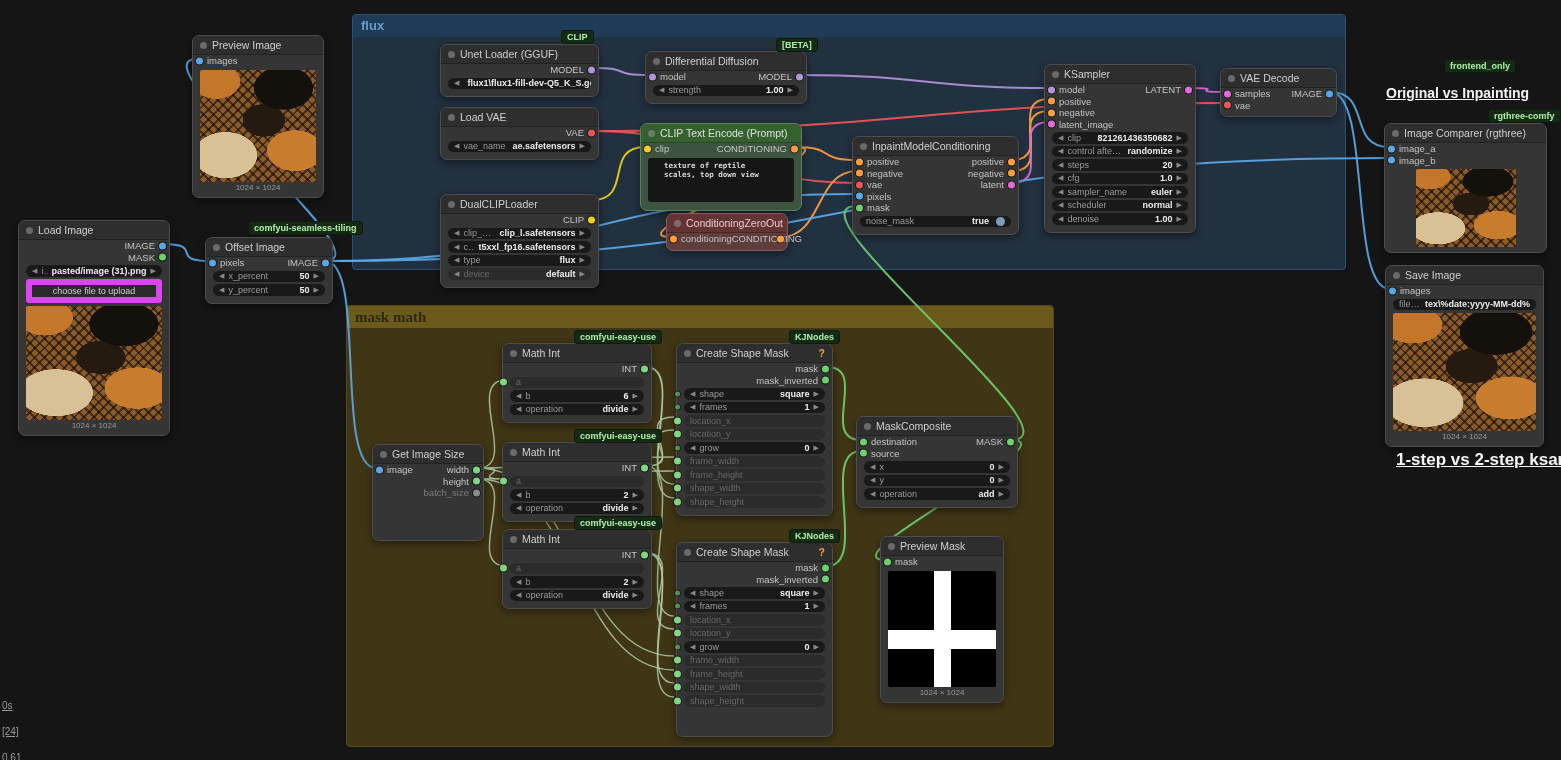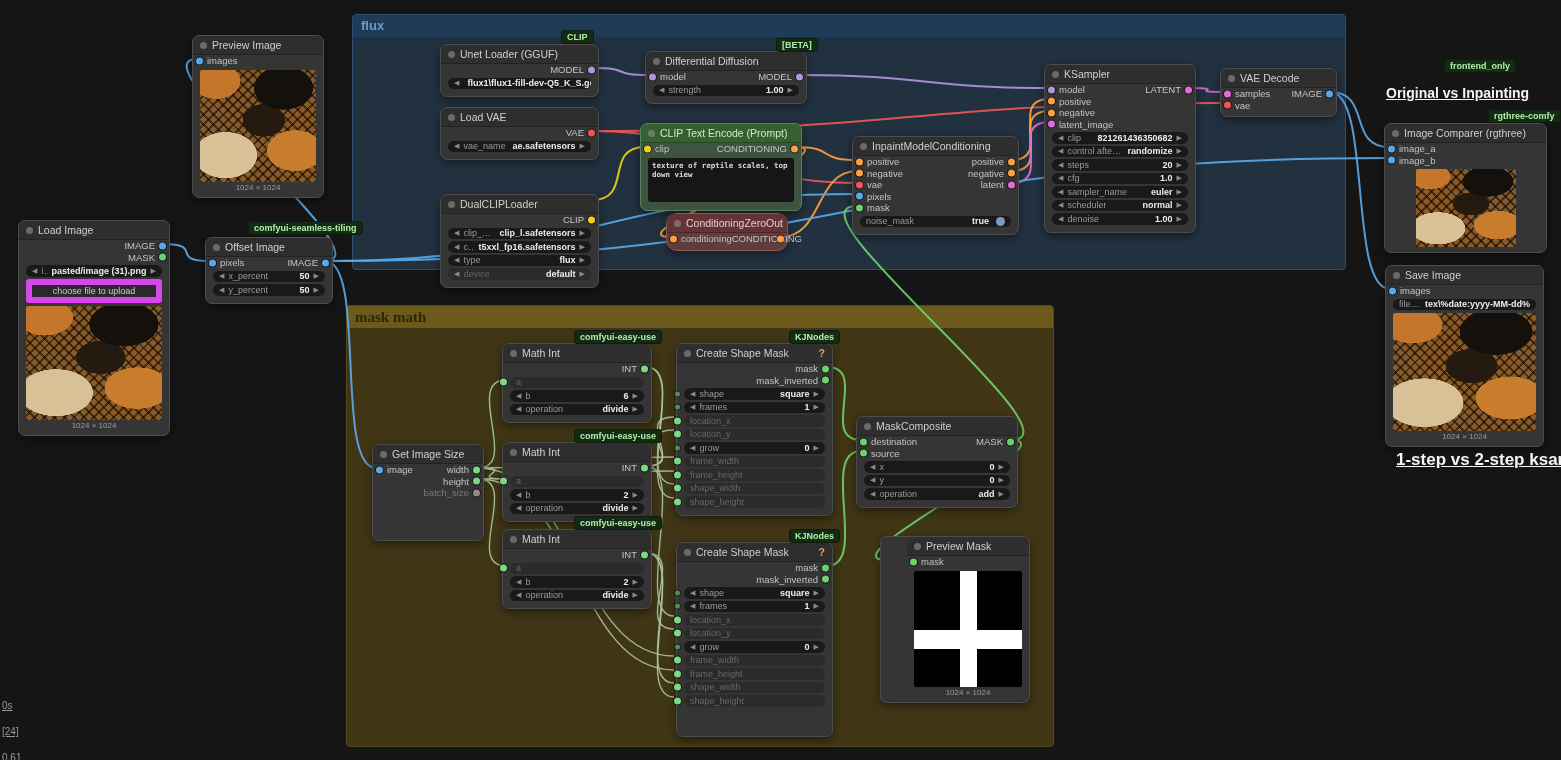--- a/index.html
+++ b/index.html
@@ -9,21 +9,21 @@
   .group-title{height:22px;line-height:22px;padding:0 8px;font-weight:bold;border-radius:4px 4px 0 0;white-space:nowrap;}
   #wires{position:absolute;left:0;top:0;z-index:2;pointer-events:none;}
   .node{position:absolute;background:#353535;border:1px solid #4d4d4d;border-radius:7px;z-index:3;
     color:#b9b9b9;font-size:9.5px;box-shadow:0 3px 8px rgba(0,0,0,.45);padding-bottom:5px;}
   .node-title{height:18px;display:flex;align-items:center;gap:5px;padding:0 7px;font-size:10.5px;color:#cfcfcf;
     background:#2e2e2e;border-radius:6px 6px 0 0;border-bottom:1px solid rgba(0,0,0,.25);}
   .tdot{width:7px;height:7px;border-radius:50%;background:#8b8b8b;opacity:.65;flex:none;}
   .thelp{margin-left:auto;color:#e8a33c;font-weight:bold;}
   .node.green{background:#3d5540;border-color:#5b8160;}
   .node.green .node-title{background:#35612f;color:#d6e3d6;}
-  .node.maroon{background:#5f3d3d;border-color:#855a5a;border-radius:11px;}
+  .node.maroon{background:#5f3d3d;border-color:#855a5a;}
   .node.maroon .node-title{background:#653333;color:#e3cdcd;}
   .row{position:relative;height:11.5px;display:flex;align-items:center;justify-content:space-between;
     padding:0 14px;white-space:nowrap;}
   .row .inl{color:#c4c4c4;} .row .outl{margin-left:auto;color:#c4c4c4;}
   .row .dim{color:#7a7a7a;}
   .dot{position:absolute;top:50%;transform:translateY(-50%);width:7px;height:7px;border-radius:50%;
     box-shadow:0 0 0 1px rgba(0,0,0,.55);}
   .dot.in{left:3px;} .dot.out{right:3px;}
   .wrow{position:relative;margin:2px 7px;height:11.5px;}
   .sdot{position:absolute;left:-10px;top:50%;transform:translateY(-50%);width:7px;height:7px;border-radius:50%;
@@ -31,21 +31,21 @@
   .sdot.sm{width:5px;height:5px;left:-9px;opacity:.8;}
   .pill{height:100%;background:#191919;border-radius:7px;display:flex;align-items:center;gap:4px;
     padding:0 6px;font-size:9px;overflow:hidden;white-space:nowrap;}
   .pill .lab{color:#9a9a9a;overflow:hidden;text-overflow:ellipsis;}
   .pill .val{margin-left:auto;color:#ececec;font-weight:bold;}
   .pill .arr{color:#8a8a8a;font-size:7px;flex:none;}
   .pill.gray{background:#2b2b2b;} .pill.gray .lab{color:#676767;}
   .pill .knob{width:9px;height:9px;border-radius:50%;background:#7d9cba;flex:none;margin-left:3px;}
   .btnw{margin:2px 7px;height:12px;line-height:12px;background:#2a2a2a;border:6px solid #d946ef;border-radius:3px;
     text-align:center;color:#cfcfcf;font-size:9px;}
-  .prompt{margin:3px 7px;background:#161616;border-radius:3px;color:#dadada;padding:3px 4px;
+  .prompt{margin:3px 7px;background:#161616;border-radius:3px;color:#dadada;padding:3px 16px;
     font-family:"DejaVu Sans Mono",monospace;font-size:7.5px;font-weight:bold;}
   .imgbox{margin:3px 7px 0 7px;border-radius:2px;}
   .img-snake{background-color:#8a5a28;background-image:
     radial-gradient(ellipse 42% 32% at 72% 16%, #14100c 0 60%, transparent 61%),
     radial-gradient(ellipse 34% 26% at 14% 10%, #c4762a 0 60%, transparent 61%),
     radial-gradient(ellipse 30% 24% at 55% 45%, #241a10 0 60%, transparent 61%),
     radial-gradient(ellipse 45% 34% at 22% 76%, #d8c196 0 60%, transparent 61%),
     radial-gradient(ellipse 40% 30% at 82% 72%, #c87d2e 0 60%, transparent 61%),
     repeating-linear-gradient(45deg, rgba(0,0,0,.5) 0 2px, transparent 2px 7px),
     repeating-linear-gradient(-45deg, rgba(0,0,0,.5) 0 2px, transparent 2px 7px);}
@@ -773,21 +773,21 @@
       </div>
       <div class="wrow">
         <div class="pill">
           <span class="arr">◀</span>
           <span class="lab">operation</span>
           <span class="val">add</span>
           <span class="arr">▶</span>
         </div>
       </div>
     </div>
-    <div class="node" style="left: 880px; top: 536px; width: 122px; padding-left: 26px;">
+    <div class="node" style="left: 880px; top: 536px; width: 122px;">
       <div class="node-title">
         <span class="tdot"></span>
         <span>Preview Mask</span>
       </div>
       <div class="row">
         <span class="dot in" style="background: rgb(110, 208, 110);"></span>
         <span class="inl">mask</span>
       </div>
       <div class="imgbox img-cross" style="height: 116px;"></div>
       <div class="cap">1024 × 1024</div>

